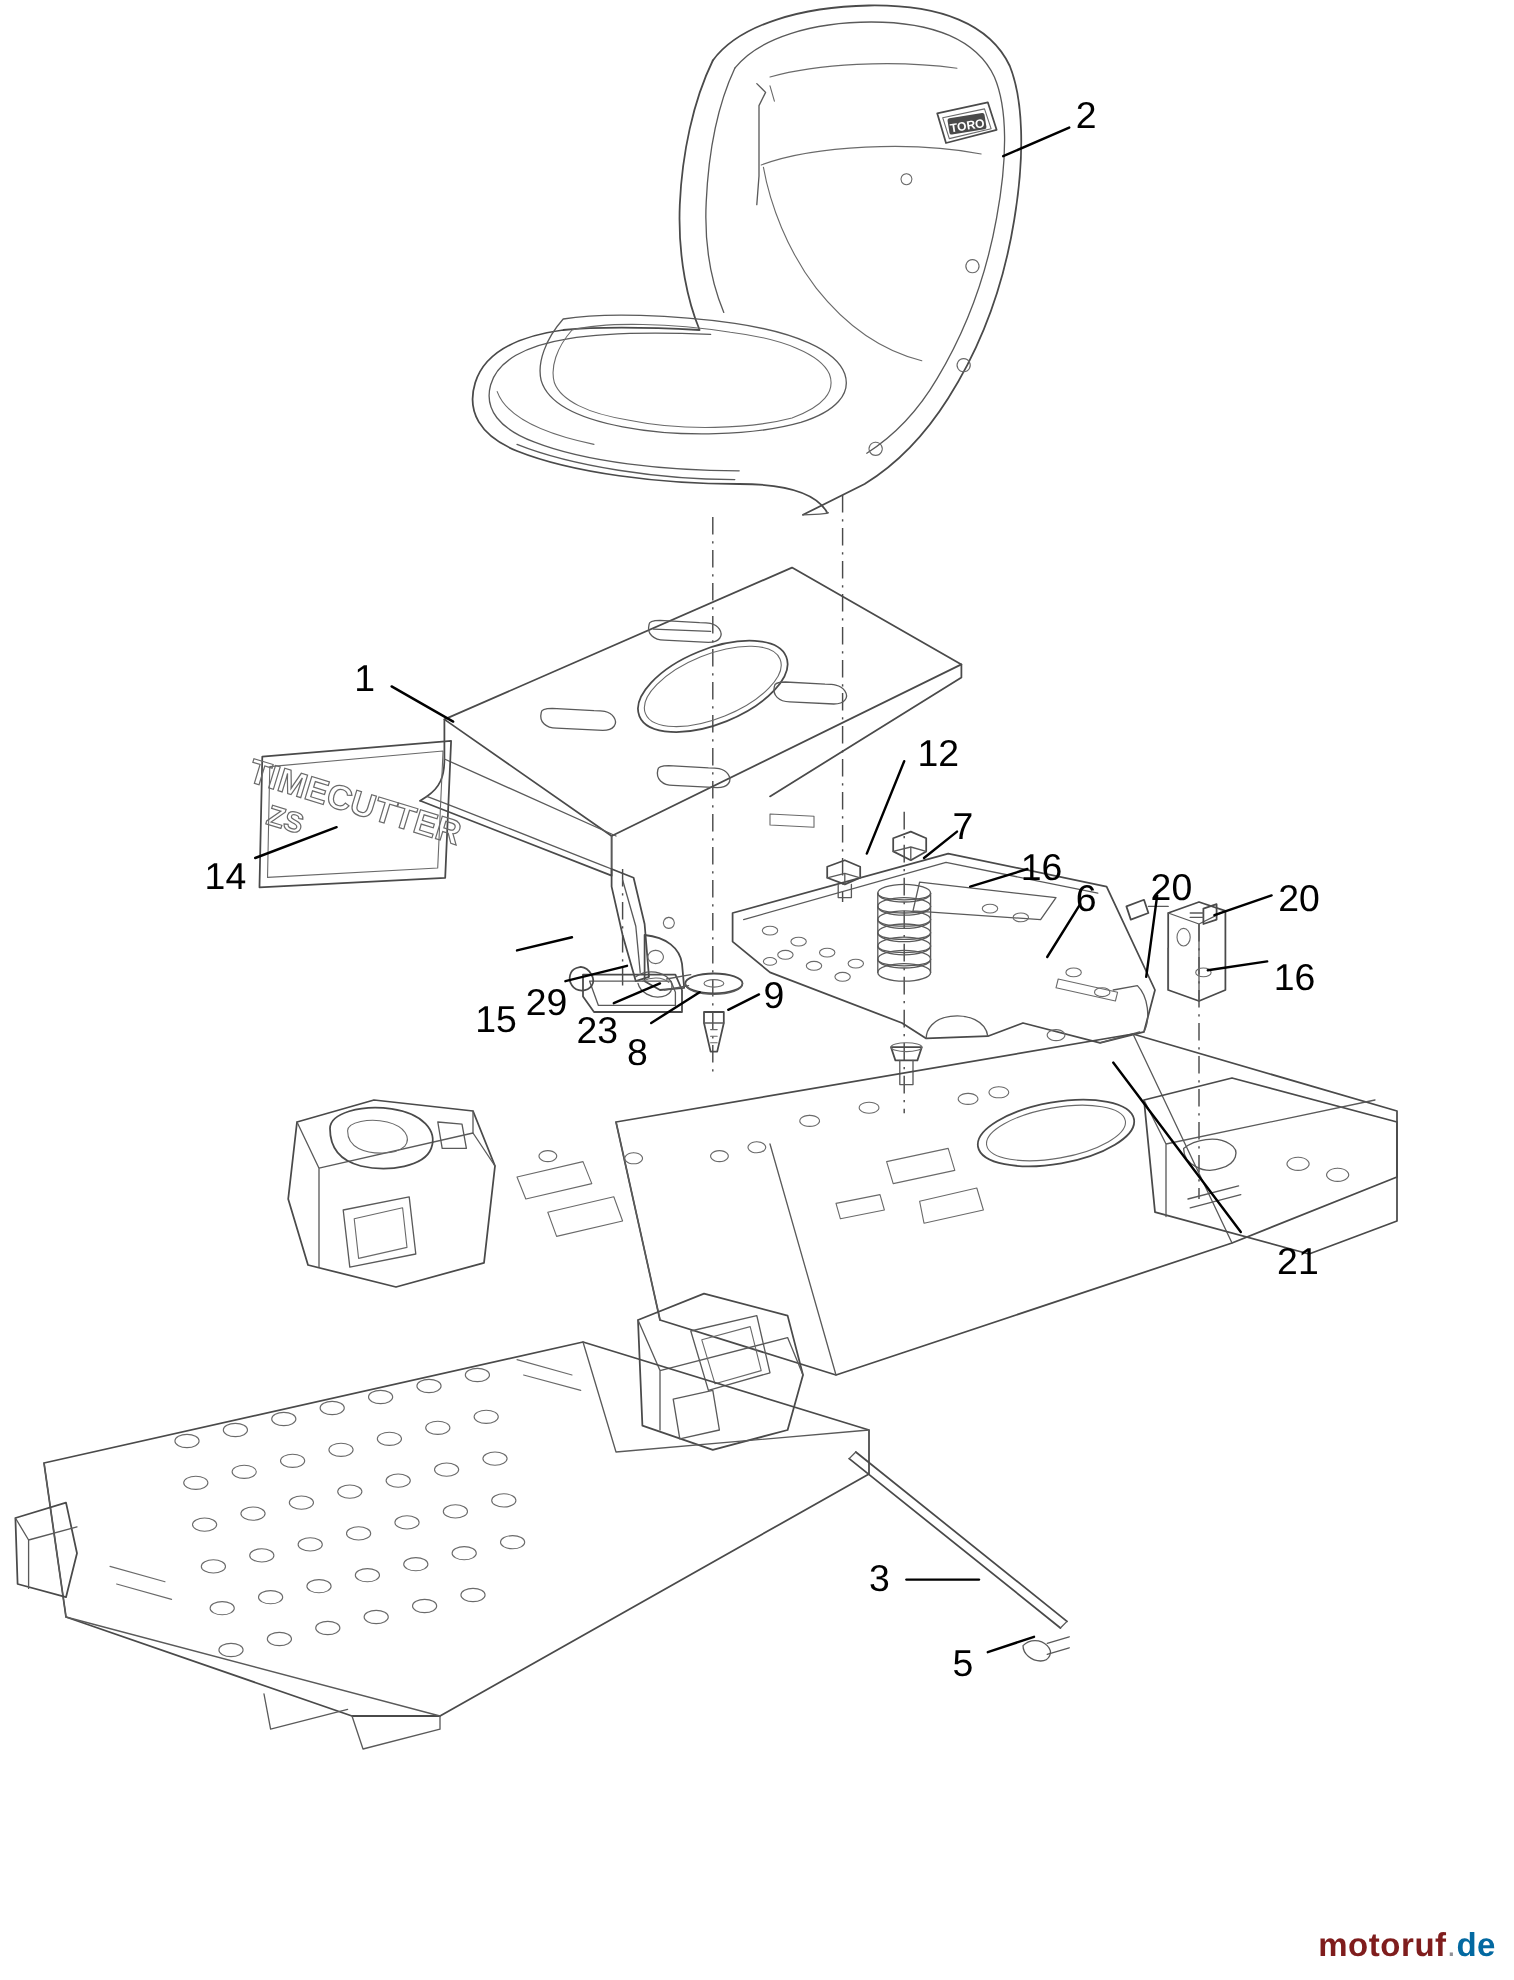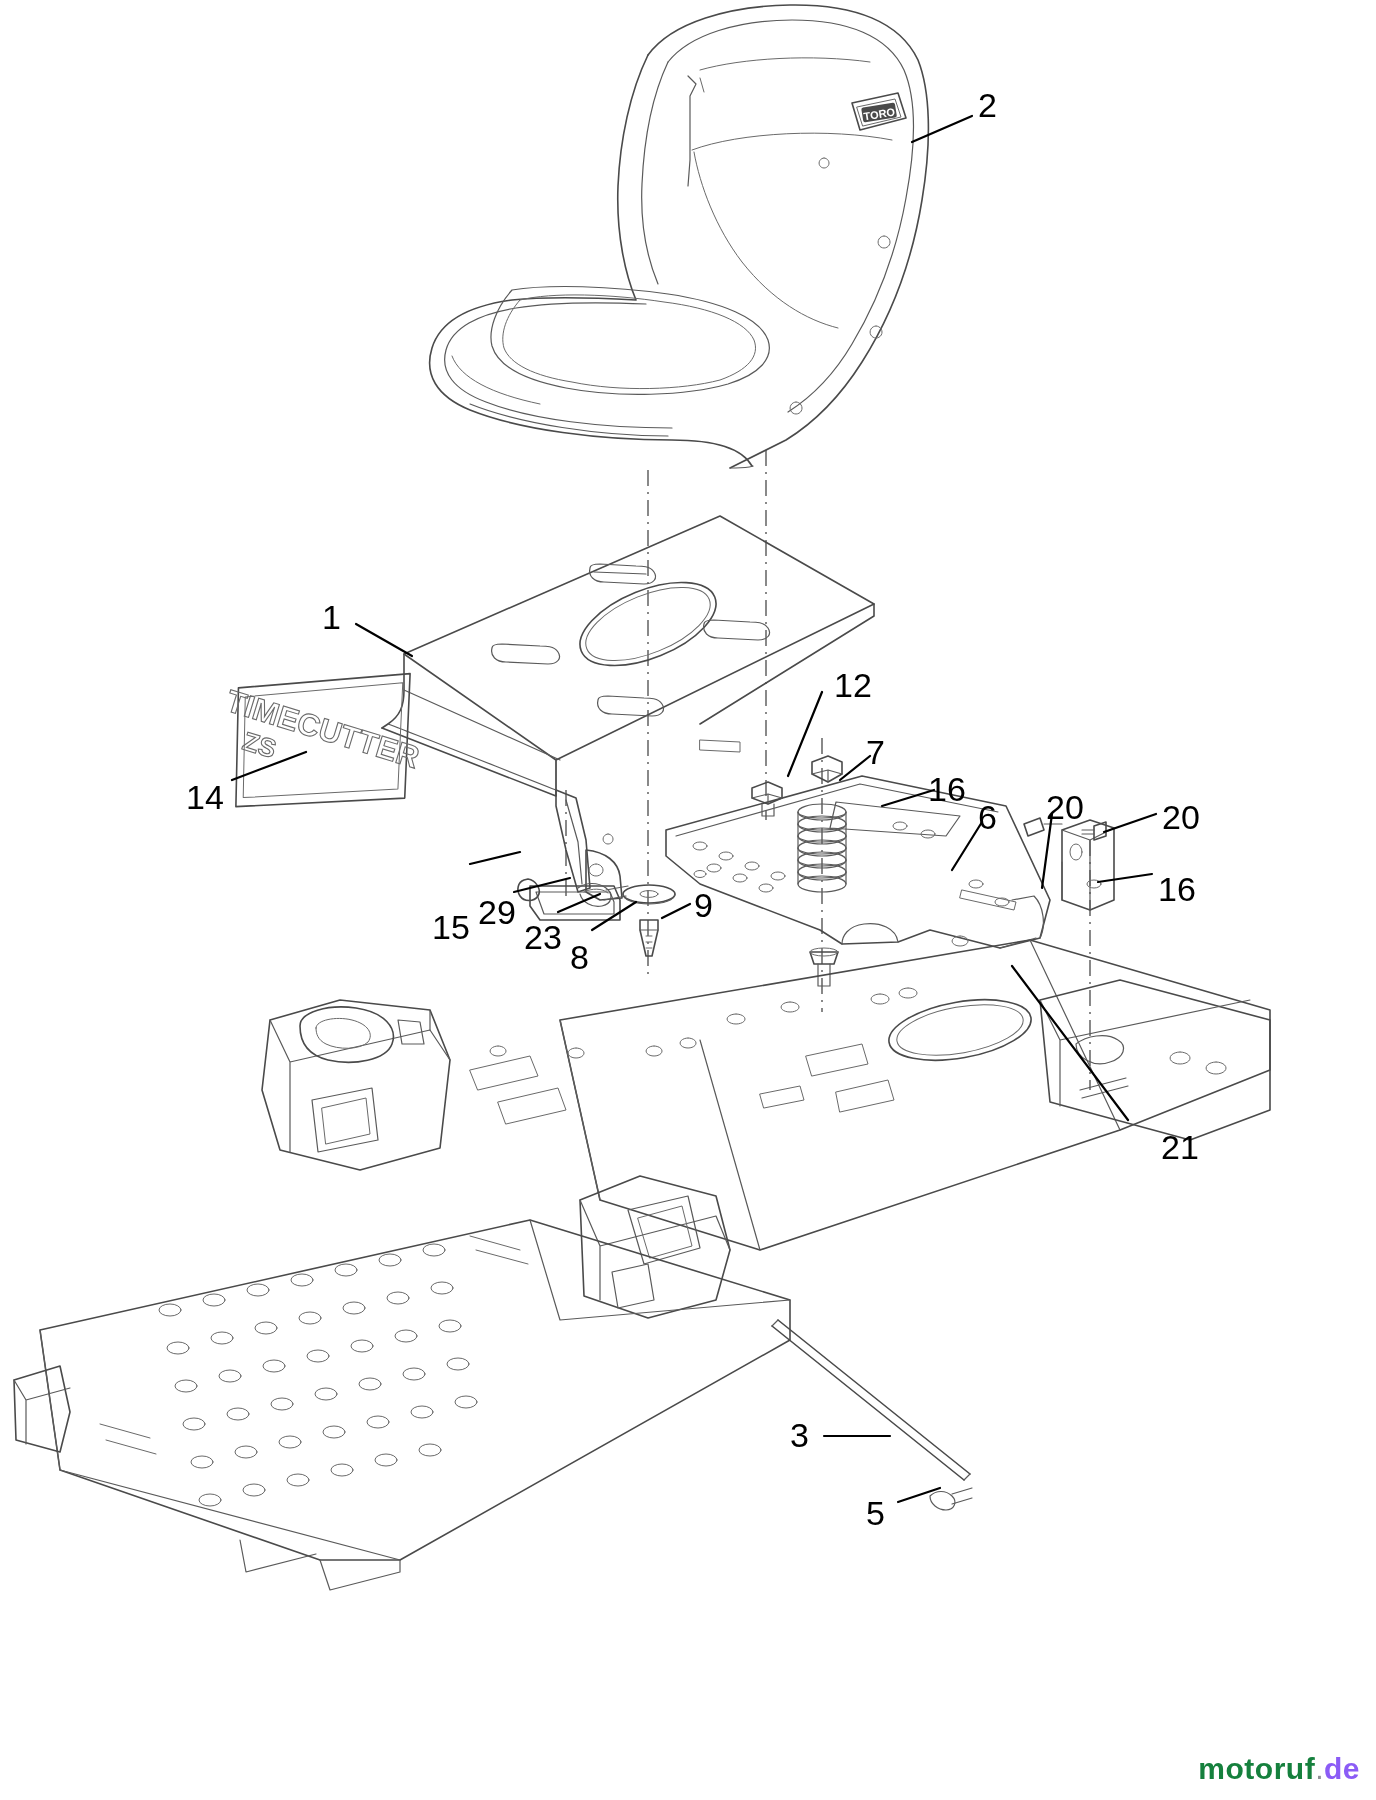--- a/index.html
+++ b/index.html
@@ -5,22 +5,22 @@
   html,body{margin:0;padding:0;background:#ffffff;}
   body{width:1376px;height:1800px;position:relative;overflow:hidden;
        font-family:"Liberation Sans", sans-serif;}
   #stage{position:absolute;left:0;top:0;width:1376px;height:1800px;}
   svg{position:absolute;left:0;top:0;}
   .callout{position:absolute;font-family:"Liberation Sans",sans-serif;
            font-size:34px;color:#000;font-weight:400;line-height:1;
            letter-spacing:0px;white-space:nowrap;}
   .wm{position:absolute;right:16px;bottom:14px;font-size:30px;
       font-family:"Liberation Sans",sans-serif;color:#8f8f95;letter-spacing:.5px;}
-  .wm b{color:#15803d;font-weight:700;}
-  .wm .de{color:#8b5cf6;font-weight:700;}
+  .wm b{color:#7f1d1d;font-weight:700;}
+  .wm .de{color:#0369a1;font-weight:700;}
 </style>
 </head>
 <body>
 
 <div id="stage">
 
 <svg width="1376" height="1800" viewBox="0 0 1376 1800">
   <defs>
     <style>
       .ln{fill:none;stroke:#4a4a4a;stroke-width:1.6;stroke-linecap:round;stroke-linejoin:round;}

